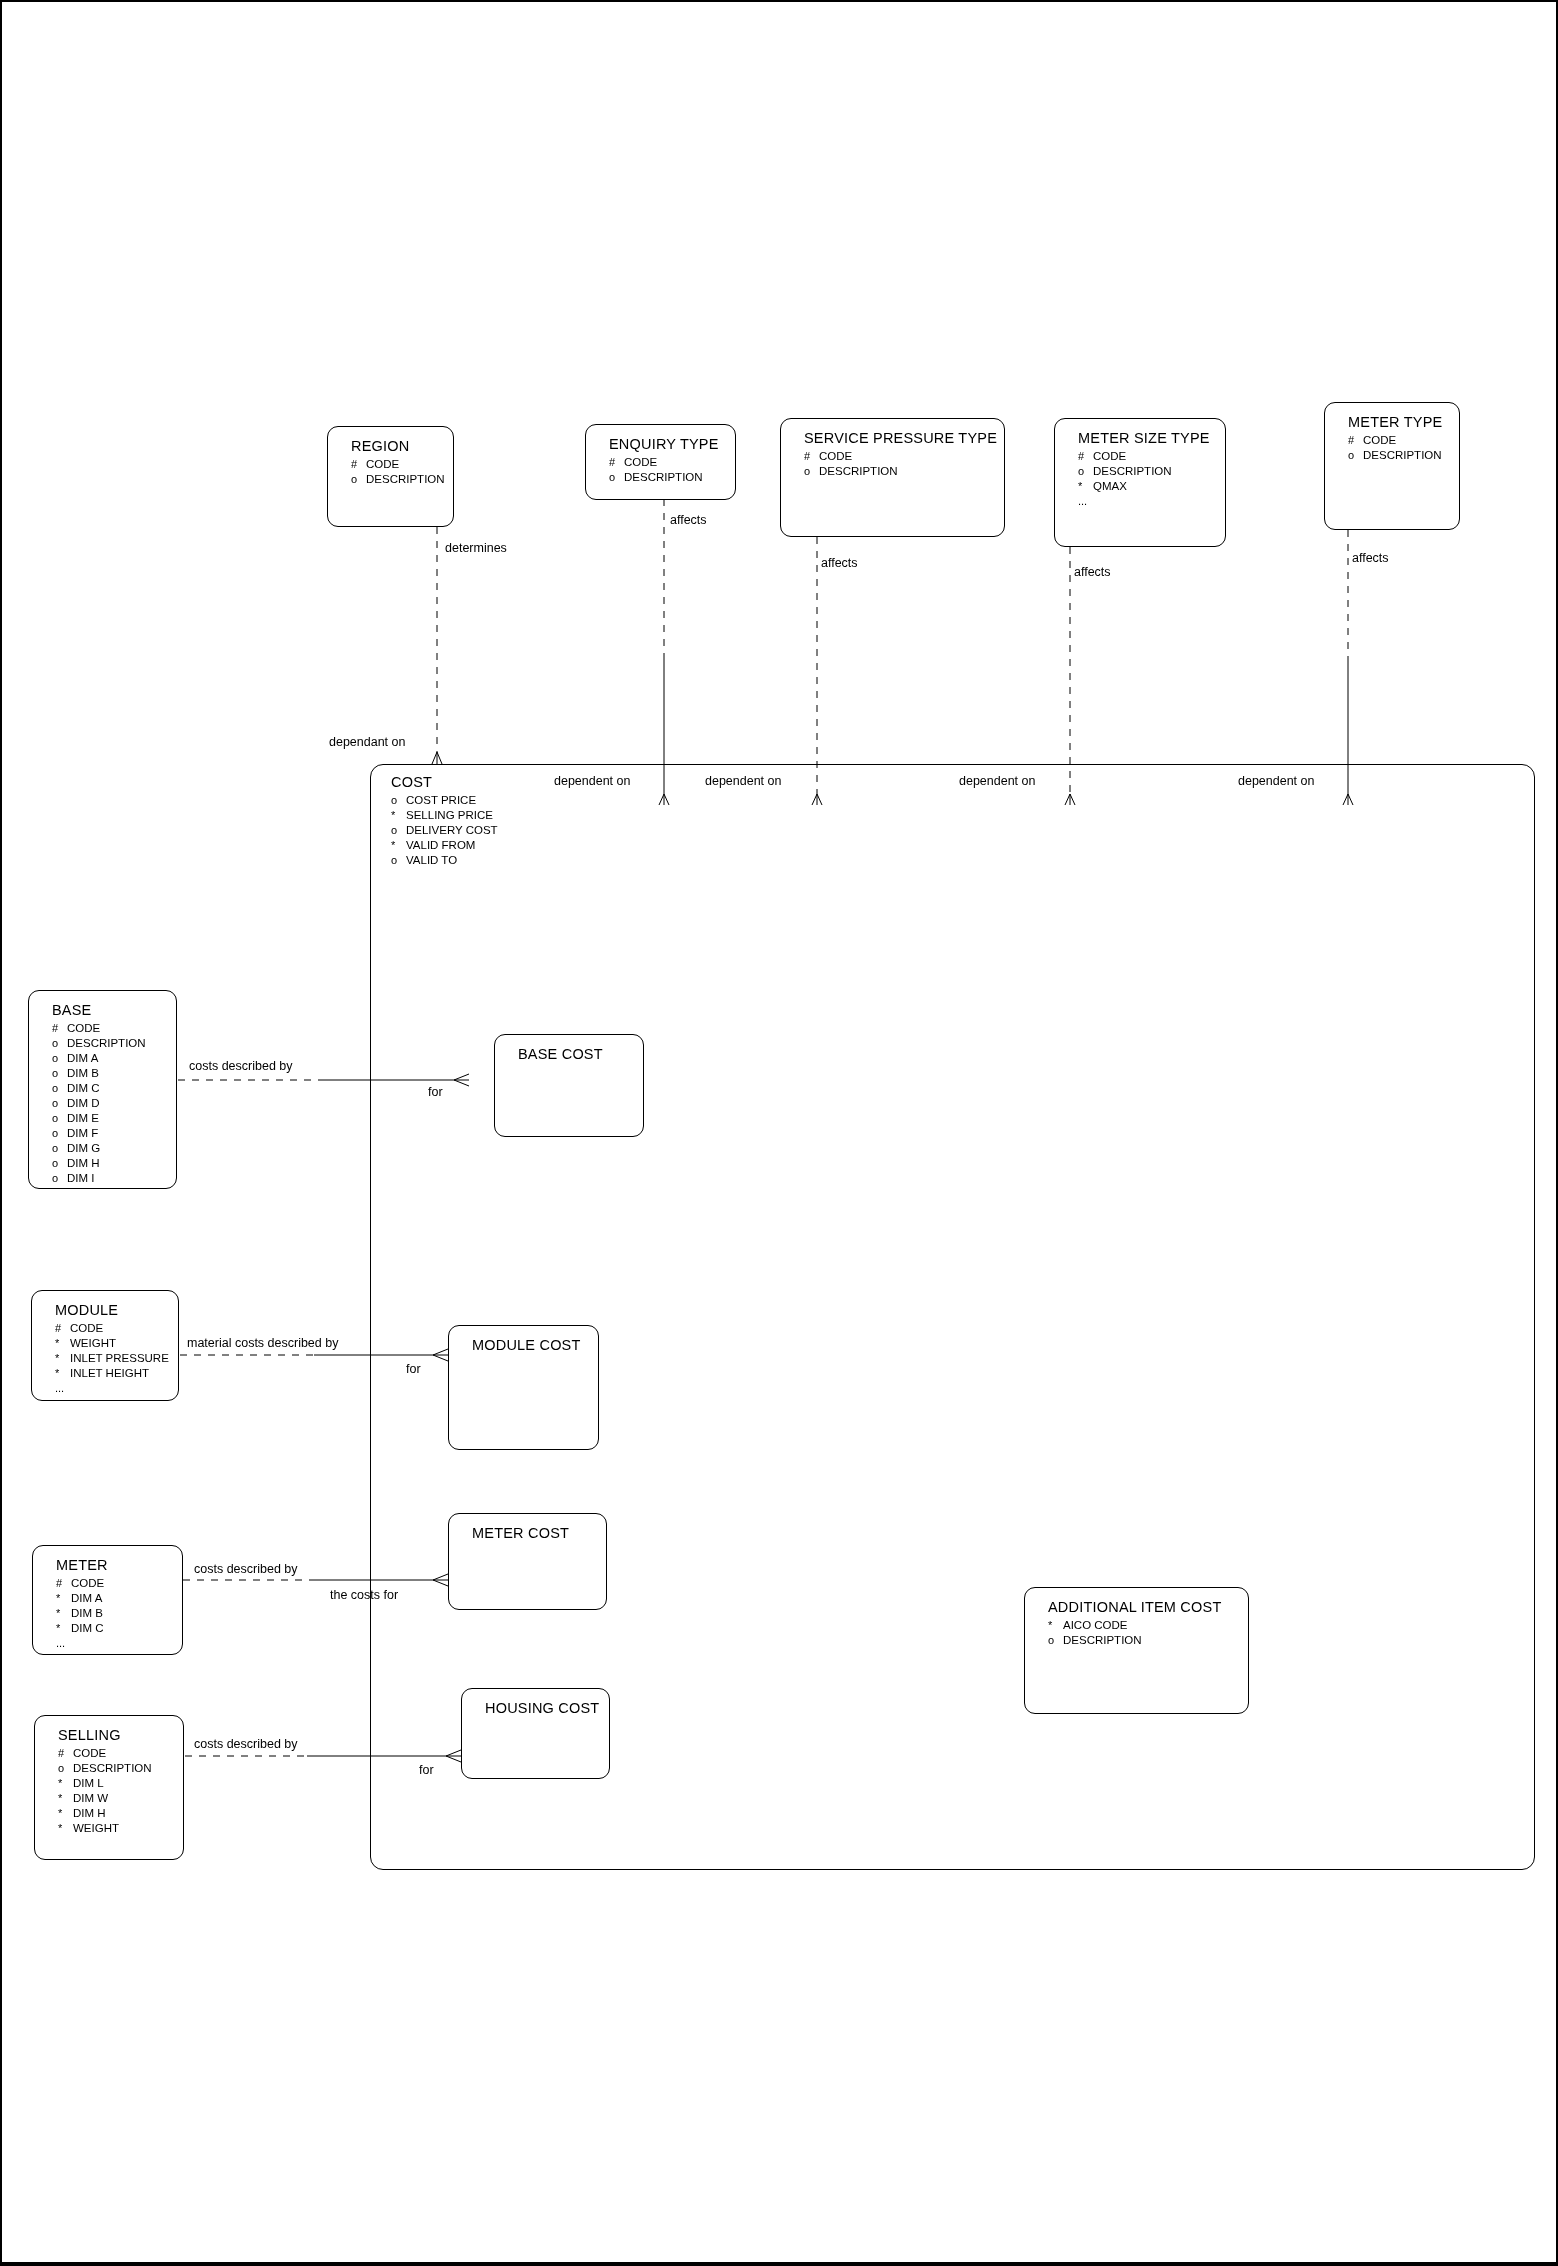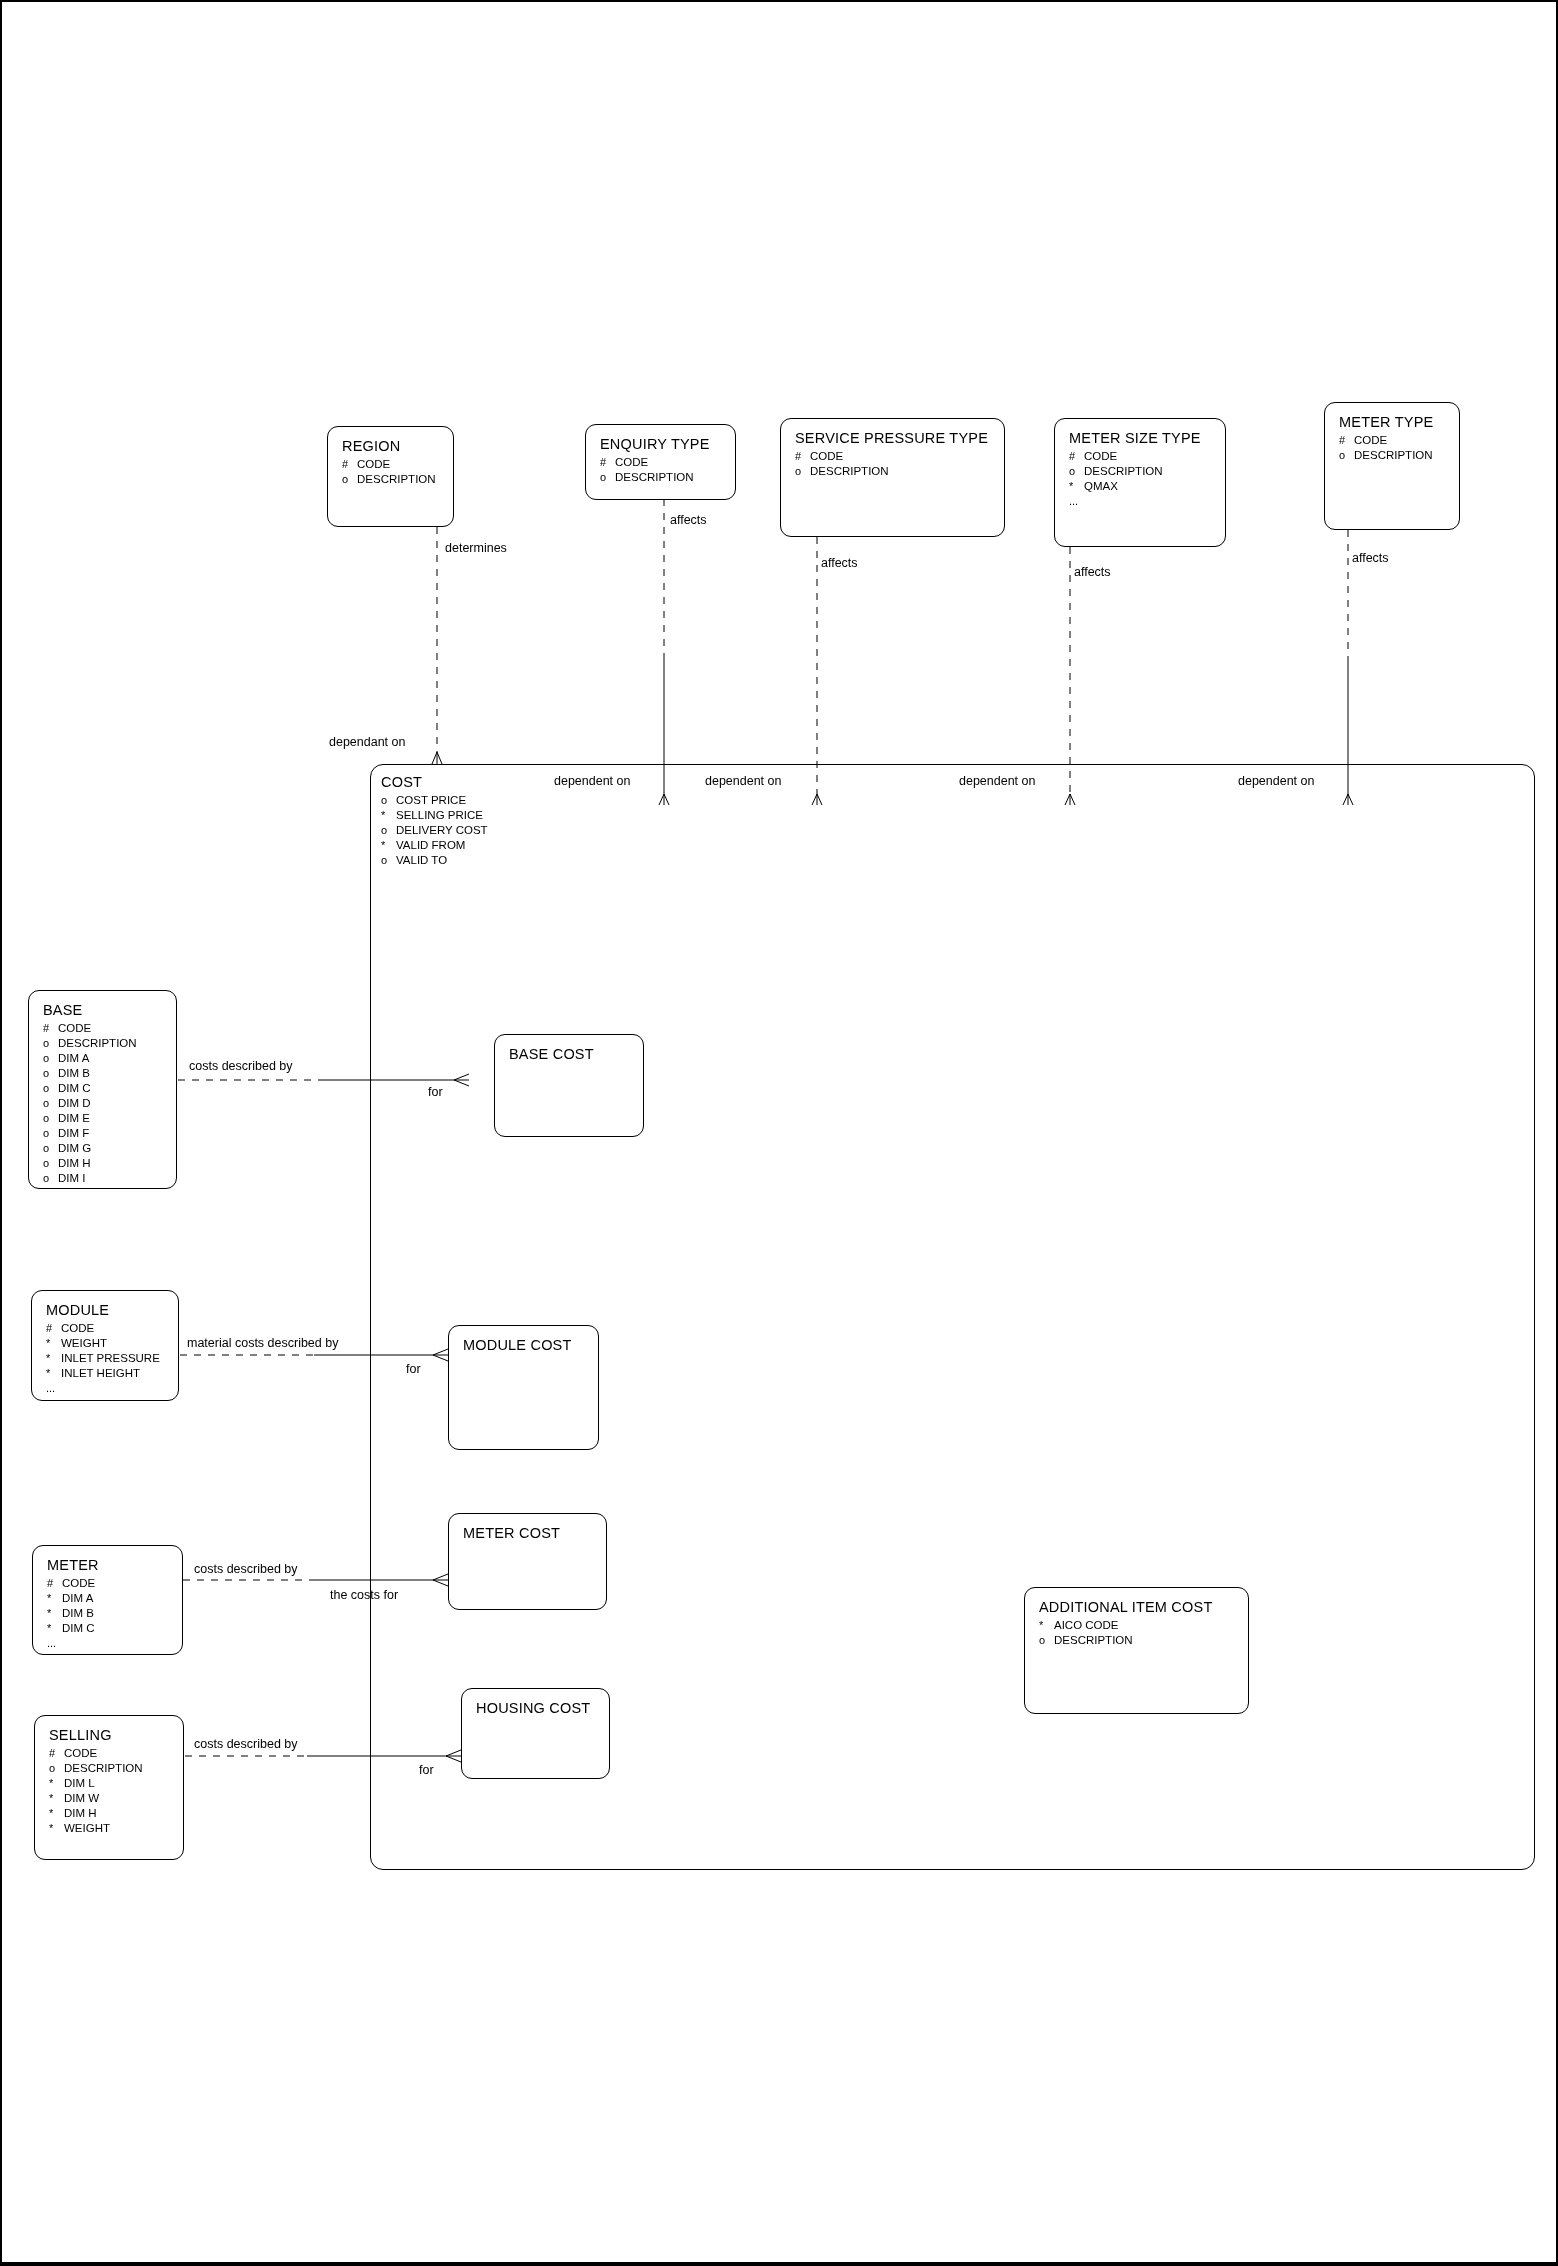--- a/index.html
+++ b/index.html
@@ -13,26 +13,26 @@
     font-family:"Liberation Sans","DejaVu Sans",sans-serif;
     color:#000;
     overflow:hidden;
   }
   .entity{
     position:absolute;
     border:1px solid #000;
     border-radius:11px;
     background:#ffffff;
     box-sizing:border-box;
-    padding:11px 6px 0 14px;
+    padding:11px 6px 0 23px;
   }
   .entity.container{
     background:transparent;
     border-radius:13px;
-    padding:9px 6px 0 10px;
+    padding:9px 6px 0 20px;
   }
   .etitle{
     font-size:14.5px;
     line-height:17px;
     letter-spacing:0.2px;
     white-space:nowrap;
   }
   .attrs{margin-top:2px;}
   .attr{
     font-size:11.5px;

